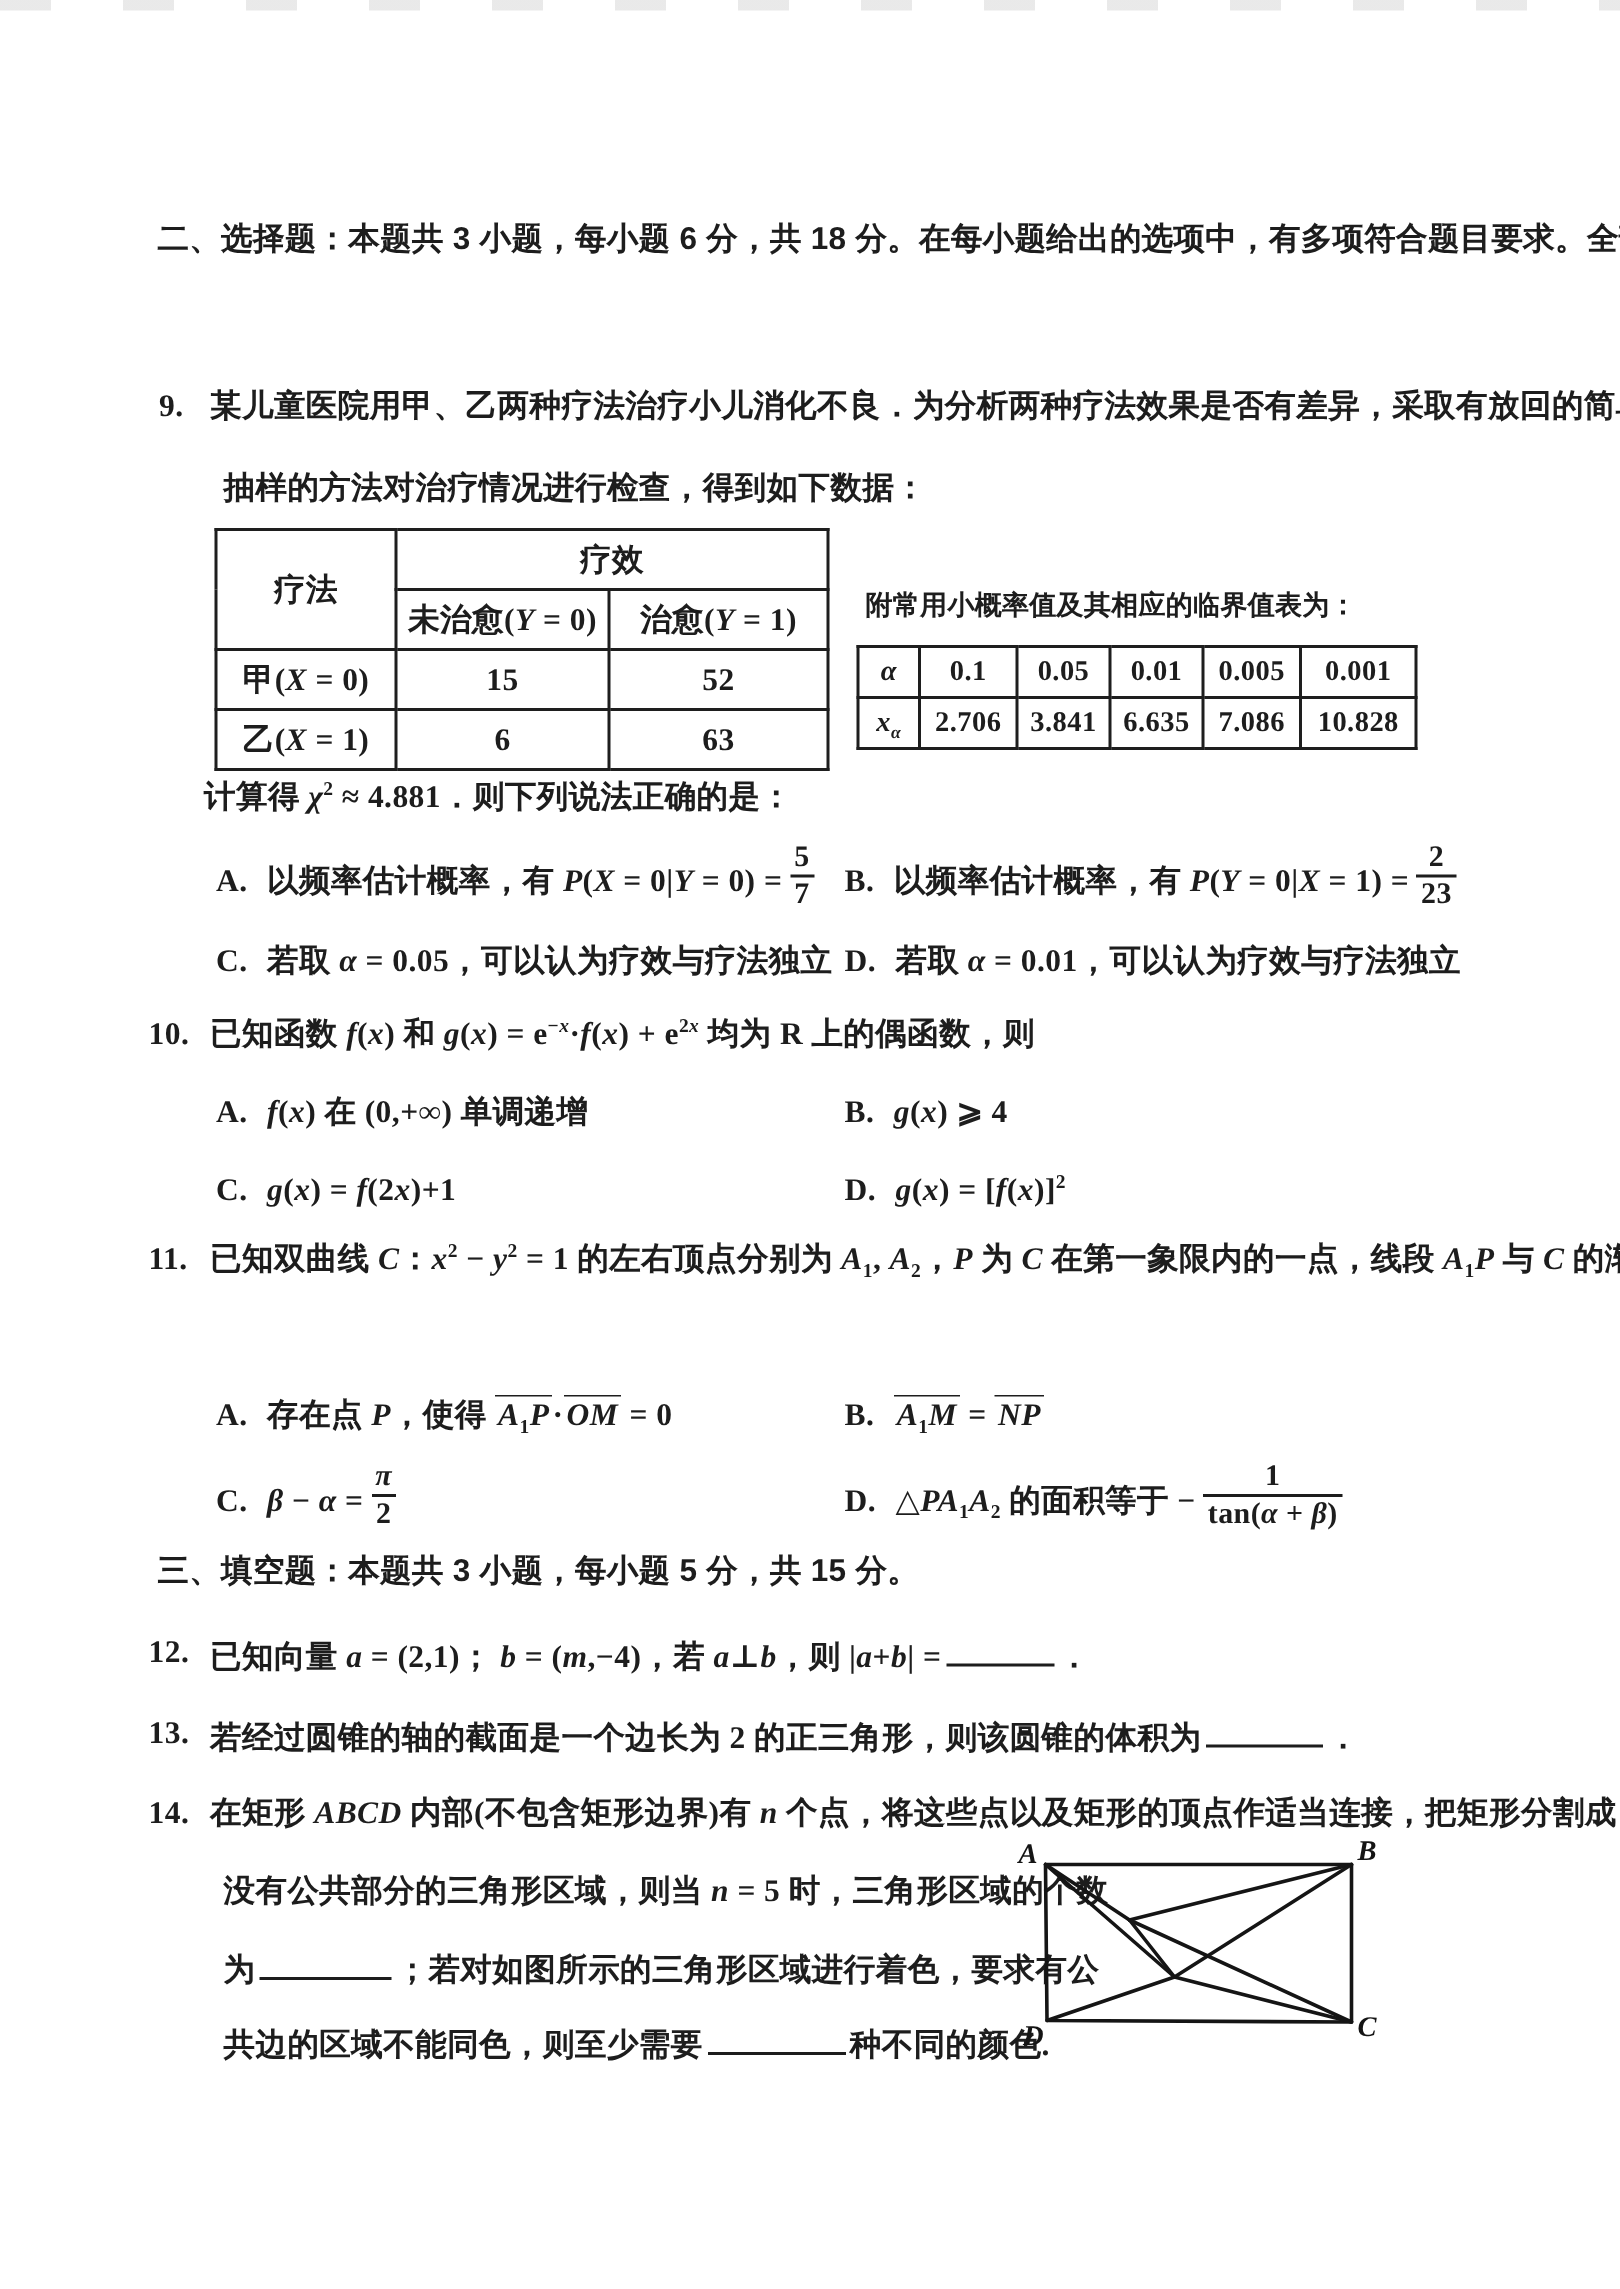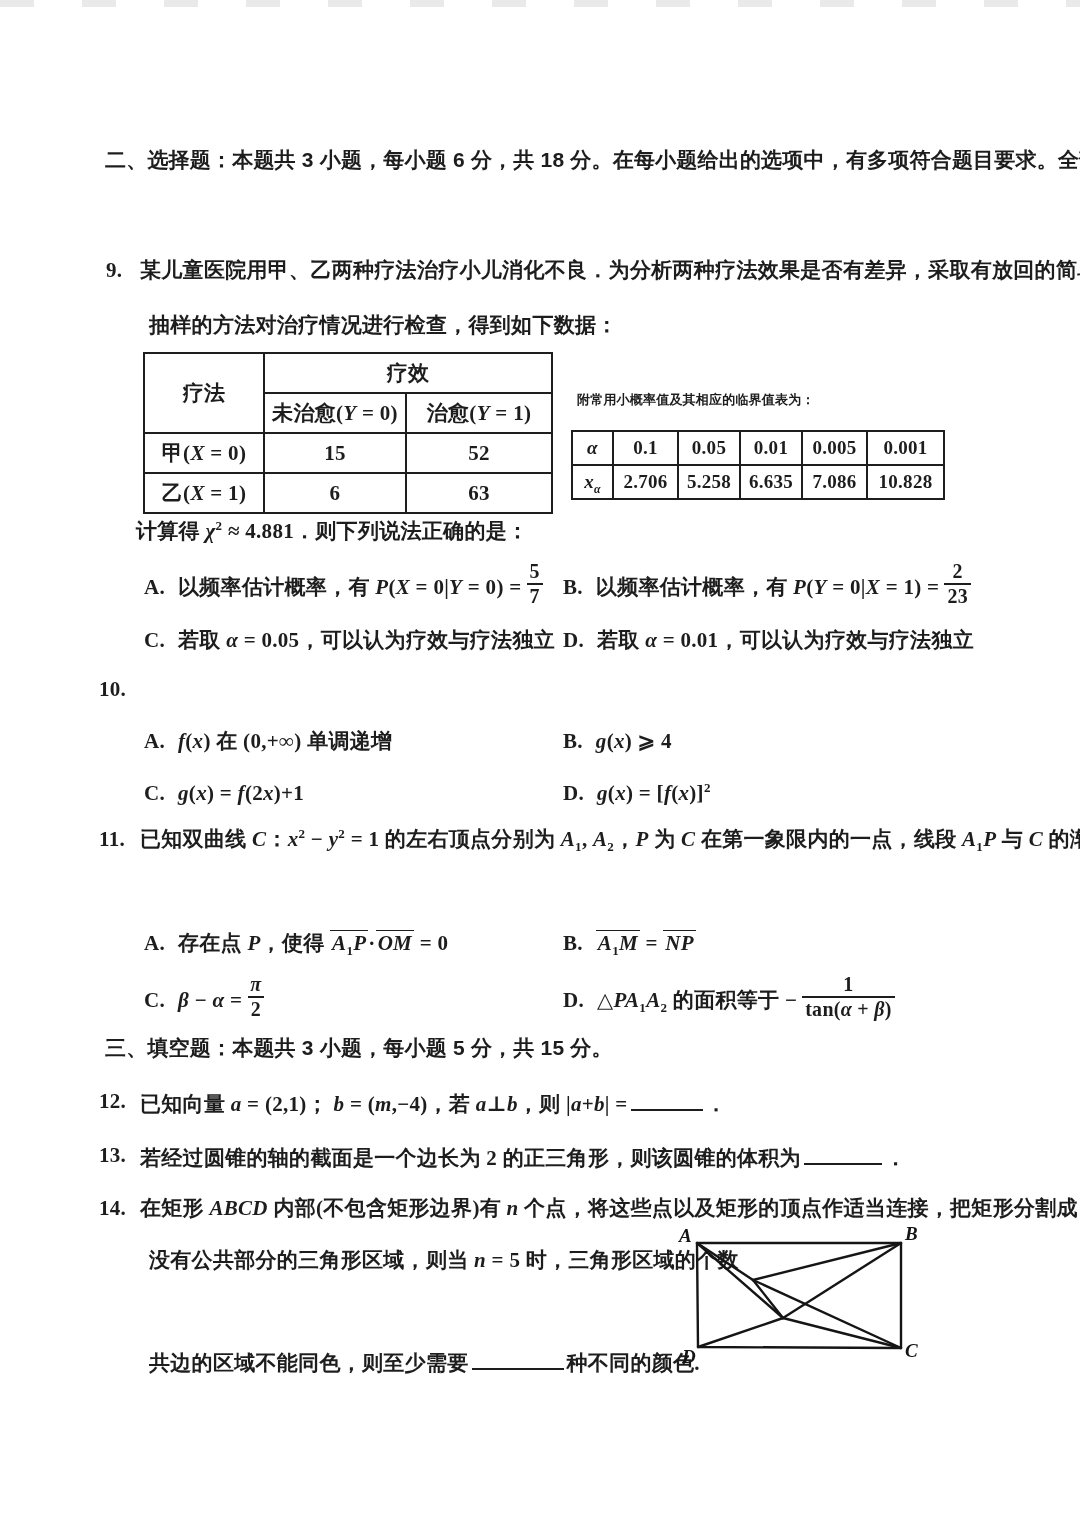--- a/index.html
+++ b/index.html
@@ -65,21 +65,21 @@
       <td>52</td>
     </tr>
     <tr>
       <td>乙(<i>X</i> = 1)</td>
       <td>6</td>
       <td>63</td>
     </tr>
   </tbody>
     </table>
 
-  <div class="abs sec-header" style="left:577px;top:392px;font-size:13px;">附常用小概率值及其相应的临界值表为：</div>
+  <div class="abs sec-header" style="left:577px;top:392px;font-size:18px;">附常用小概率值及其相应的临界值表为：</div>
   <table class="t2">
     <colgroup>
         <col style="width:41px">
         <col style="width:65px">
         <col style="width:62px">
         <col style="width:62px">
         <col style="width:65px">
         <col style="width:77px">
       </colgroup>
     <tbody>
@@ -87,21 +87,21 @@
       <td><i>α</i></td>
       <td>0.1</td>
       <td>0.05</td>
       <td>0.01</td>
       <td>0.005</td>
       <td>0.001</td>
     </tr>
     <tr>
       <td><i>x<sub>α</sub></i></td>
       <td>2.706</td>
-      <td>5.258</td>
+      <td>3.841</td>
       <td>6.635</td>
       <td>7.086</td>
       <td>10.828</td>
     </tr>
   </tbody>
     </table>
 
   <div class="abs" style="left:136px;top:518px;">计算得 <i>χ</i><sup>2</sup> ≈ 4.881．则下列说法正确的是：</div>
 
   <div class="opt" style="left:144px;top:556px;height:62px;">
@@ -123,20 +123,21 @@
   <div class="opt" style="left:144px;top:627px;">
     <span class="lbl">C.</span>
     <span>若取 <i>α</i> = 0.05，可以认为疗效与疗法独立</span>
   </div>
   <div class="opt" style="left:563px;top:627px;">
     <span class="lbl">D.</span>
     <span>若取 <i>α</i> = 0.01，可以认为疗效与疗法独立</span>
   </div>
 
   <div class="abs" style="left:99px;top:676px;">10.</div>
+  <div class="abs" style="left:140px;top:676px;">已知函数 <i>f</i>(<i>x</i>) 和 <i>g</i>(<i>x</i>) = e<sup>−<i>x</i></sup>·<i>f</i>(<i>x</i>) + e<sup>2<i>x</i></sup> 均为 R 上的偶函数，则</div>
   <div class="opt" style="left:144px;top:728px;">
     <span class="lbl">A.</span>
     <span><i>f</i>(<i>x</i>) 在 (0,+∞) 单调递增</span>
   </div>
   <div class="opt" style="left:563px;top:728px;">
     <span class="lbl">B.</span>
     <span><i>g</i>(<i>x</i>) ⩾ 4</span>
   </div>
   <div class="opt" style="left:144px;top:780px;">
     <span class="lbl">C.</span>
@@ -182,20 +183,23 @@
   </div>
 
   <div class="abs" style="left:99px;top:1142px;">13.</div>
   <div class="abs" style="left:140px;top:1142px;">
     <span>若经过圆锥的轴的截面是一个边长为 2 的正三角形，则该圆锥的体积为</span><span class="blank" style="width:78px;"></span><span>．</span>
   </div>
 
   <div class="abs" style="left:99px;top:1195px;">14.</div>
   <div class="abs" style="left:140px;top:1195px;">在矩形 <i>ABCD</i> 内部(不包含矩形边界)有 <i>n</i> 个点，将这些点以及矩形的顶点作适当连接，把矩形分割成</div>
   <div class="abs" style="left:149px;top:1247px;">没有公共部分的三角形区域，则当 <i>n</i> = 5 时，三角形区域的个数</div>
+  <div class="abs" style="left:149px;top:1297px;">
+    <span>为</span><span class="blank" style="width:88px;"></span><span>；若对如图所示的三角形区域进行着色，要求有公</span>
+  </div>
   <div class="abs" style="left:149px;top:1347px;">
     <span>共边的区域不能同色，则至少需要</span><span class="blank" style="width:92px;"></span><span>种不同的颜色.</span>
   </div>
 
   <svg class="abs" style="left:676px;top:1226px;" width="244" height="140" viewBox="0 0 244 140">
     <g stroke="#151515" stroke-width="2.4" fill="none" stroke-linecap="round" stroke-linejoin="round">
       <polygon points="21,17 225,17 225,122 22,121"></polygon>
       <line x1="21" y1="17" x2="77" y2="54"></line>
       <line x1="21" y1="17" x2="107" y2="92"></line>
       <line x1="77" y1="54" x2="107" y2="92"></line>

